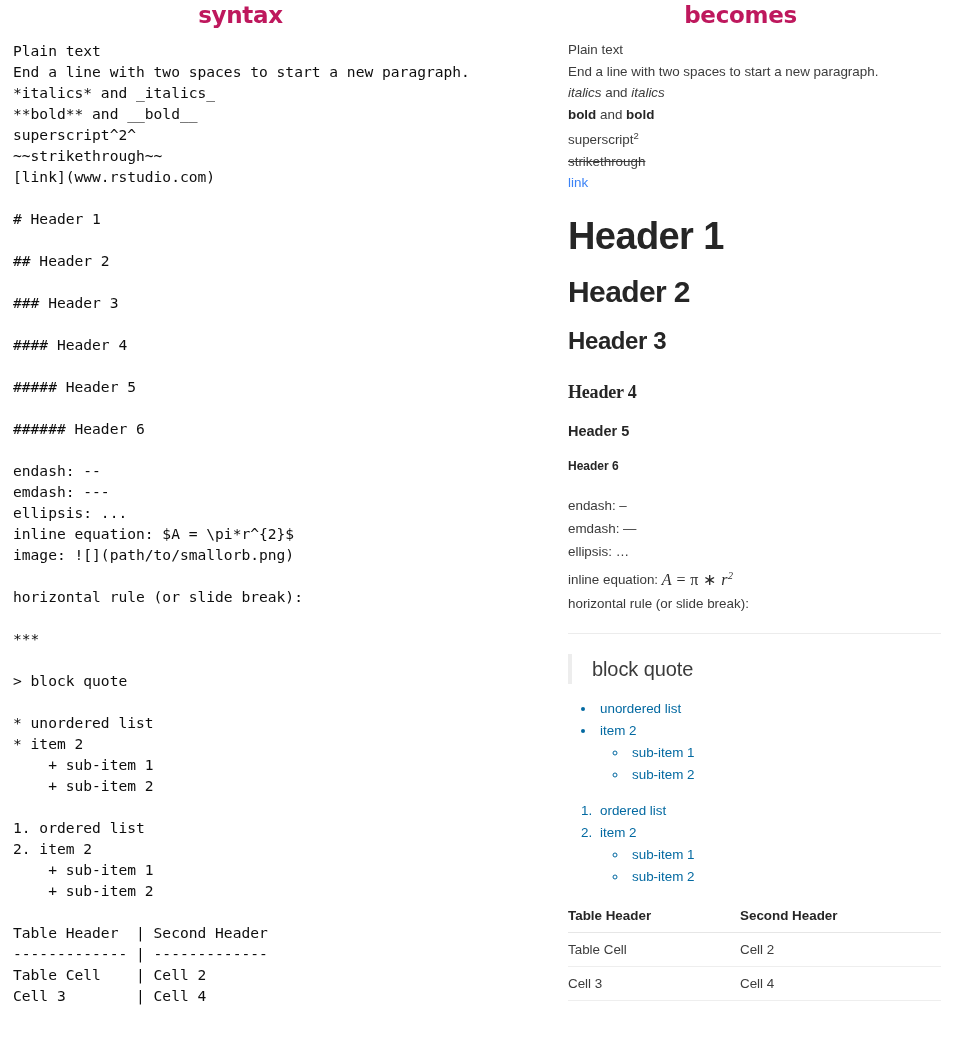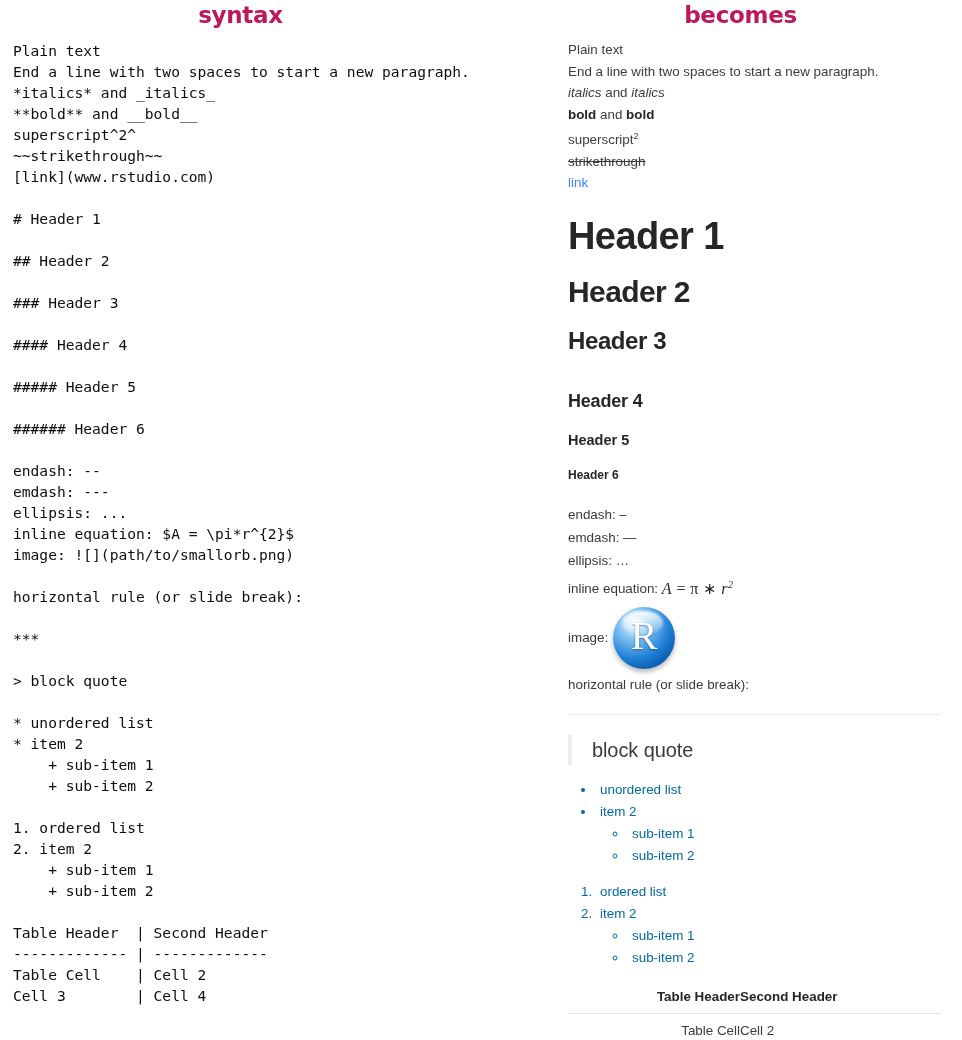--- a/index.html
+++ b/index.html
@@ -75,21 +75,21 @@
   .becomes h4, .becomes h5, .becomes h6 {
     font-family: "Liberation Sans", sans-serif;
     color: #262626;
     font-weight: bold;
     margin: 0;
     letter-spacing: -0.6px;
   }
   .becomes h1 { font-size: 38px; line-height: 44px; margin-top: 22px; }
   .becomes h2 { font-size: 30px; line-height: 36px; margin-top: 16px; }
   .becomes h3 { font-size: 24px; line-height: 30px; margin-top: 16px; letter-spacing:-0.4px;}
-  .becomes h4 { font-size: 18px; line-height: 24px; margin-top: 33px; letter-spacing:-0.2px;}
+  .becomes h4 { font-size: 18px; line-height: 24px; margin-top: 24px; letter-spacing:-0.2px;font-family:Liberation Serif, serif;}
   .becomes h5 { font-size: 14.5px; line-height: 20px; margin-top: 17px; letter-spacing:0;}
   .becomes h6 { font-size: 12px; line-height: 17px; margin-top: 17px; letter-spacing:0;}
 
   .dash-block { margin-top: 21px; }
   .dash-block p { margin: 0 0 4px 0; line-height: 19px; }
 
   .eqn {
     font-family: "Liberation Serif", serif;
     font-style: italic;
     font-size: 16px;
@@ -190,21 +190,21 @@
     color: #262626;
     padding: 2px 0 9px 0;
     border-bottom: 1px solid #e6e6e6;
   }
   table.md-table td {
     text-align: left;
     color: #3c3c3c;
     padding: 9px 0 9px 0;
     border-bottom: 1px solid #eeeeee;
   }
-  table.md-table .c1 { width: 172px; text-align: right; }
+  table.md-table .c1 { width: 172px; }
 </style>
 </head>
 <body>
 
 <div class="page">
 
   <div class="col-title left">syntax</div>
   <div class="col-title right">becomes</div>
 
   <div class="syntax" id="syntax-block"><span class="line">Plain text</span><span class="line">End a line with two spaces to start a new paragraph.</span><span class="line">*italics* and _italics_</span><span class="line">**bold** and __bold__</span><span class="line">superscript^2^</span><span class="line">~~strikethrough~~</span><span class="line">[link](www.rstudio.com)</span><span class="blank">&nbsp;</span><span class="line"># Header 1</span><span class="blank">&nbsp;</span><span class="line">## Header 2</span><span class="blank">&nbsp;</span><span class="line">### Header 3</span><span class="blank">&nbsp;</span><span class="line">#### Header 4</span><span class="blank">&nbsp;</span><span class="line">##### Header 5</span><span class="blank">&nbsp;</span><span class="line">###### Header 6</span><span class="blank">&nbsp;</span><span class="line">endash: --</span><span class="line">emdash: ---</span><span class="line">ellipsis: ...</span><span class="line">inline equation: $A = \pi*r^{2}$</span><span class="line">image: ![](path/to/smallorb.png)</span><span class="blank">&nbsp;</span><span class="line">horizontal rule (or slide break):</span><span class="blank">&nbsp;</span><span class="line">***</span><span class="blank">&nbsp;</span><span class="line">&gt; block quote</span><span class="blank">&nbsp;</span><span class="line">* unordered list</span><span class="line">* item 2</span><span class="line">    + sub-item 1</span><span class="line">    + sub-item 2</span><span class="blank">&nbsp;</span><span class="line">1. ordered list</span><span class="line">2. item 2</span><span class="line">    + sub-item 1</span><span class="line">    + sub-item 2</span><span class="blank">&nbsp;</span><span class="line">Table Header  | Second Header</span><span class="line">------------- | -------------</span><span class="line">Table Cell    | Cell 2</span><span class="line">Cell 3        | Cell 4</span></div>
@@ -232,26 +232,20 @@
     <h5>Header 5</h5>
     <h6>Header 6</h6>
 
     <div class="dash-block">
       <p>endash: –</p>
       <p>emdash: —</p>
       <p>ellipsis: …</p>
       <p><span>inline equation: </span><span class="eqn"><span>A</span><span class="op"> = </span><span class="op">π</span><span class="op"> ∗ </span><span>r</span><sup>2</sup></span></p>
     </div>
 
-    <div class="image-row">
-      <span class="lbl">image:</span>
-      <div class="orb">
-        <span class="r-glyph">R</span>
-      </div>
-    </div>
 
     <p class="hr-label">horizontal rule (or slide break):</p>
 
     <hr class="rule">
 
     <blockquote class="bq">block quote</blockquote>
 
     <ul id="unordered-list-root">
         <li>unordered list</li>
         <li>item 2<ul>

